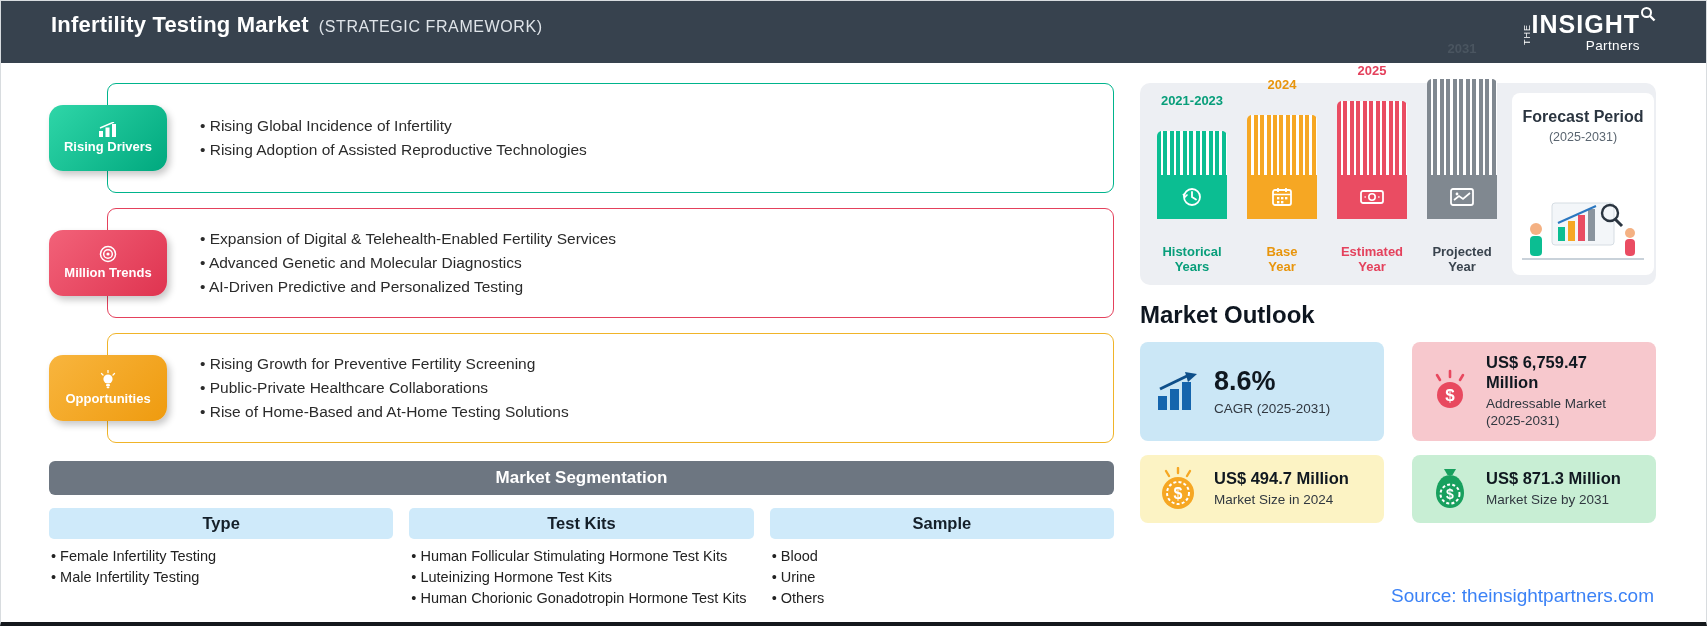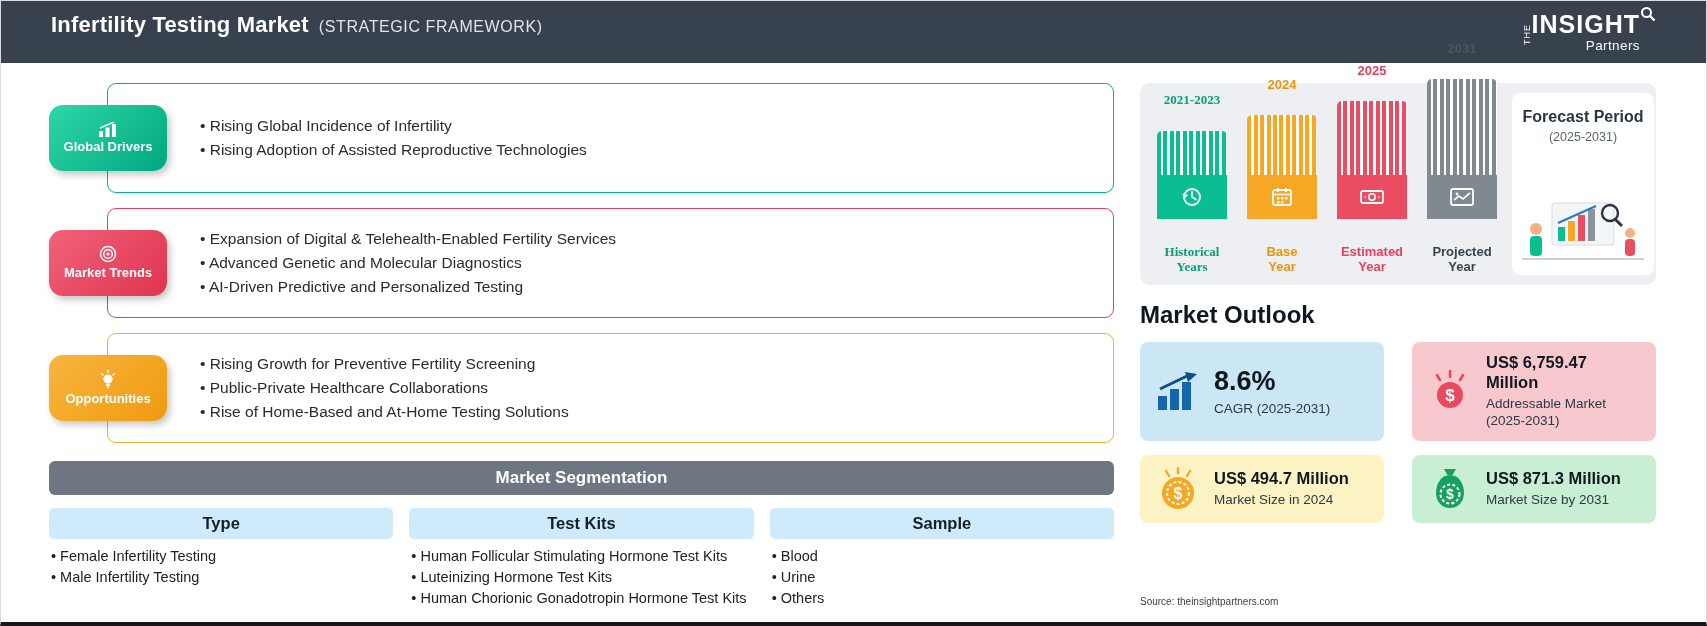--- a/index.html
+++ b/index.html
@@ -89,21 +89,21 @@
   .tl-hist .tl-stripes { background: repeating-linear-gradient(90deg, #0bbe92 0 4px, #ffffff 4px 6.5px); }
   .tl-base .tl-stripes { background: repeating-linear-gradient(90deg, #f6a723 0 4px, #ffffff 4px 6.5px); }
   .tl-est  .tl-stripes { background: repeating-linear-gradient(90deg, #ea4c62 0 4px, #ffffff 4px 6.5px); }
   .tl-proj .tl-stripes { background: repeating-linear-gradient(90deg, #808890 0 4px, #ffffff 4px 6.5px); }
 
   .tl-hist .tl-solid { background: #0bbe92; }
   .tl-base .tl-solid { background: #f6a723; }
   .tl-est  .tl-solid { background: #ea4c62; }
   .tl-proj .tl-solid { background: #808890; }
 
-  .tl-hist .tl-year, .tl-hist .tl-caption { color: #089e7a; font-family: Liberation Serif, serif; }
+  .tl-hist .tl-year, .tl-hist .tl-caption { color: #089e7a; }
   .tl-base .tl-year, .tl-base .tl-caption { color: #e8950c; }
   .tl-est  .tl-year, .tl-est  .tl-caption { color: #e4415c; }
   .tl-proj .tl-year { color: #4a5560; }
   .tl-proj .tl-caption { color: #39434d; }
 
   .forecast-box {
     flex: 1; align-self: stretch; background: #fff; border-radius: 8px;
     display: flex; flex-direction: column; align-items: center; padding: 14px 6px 4px;
   }
   .fc-title { font-weight: bold; font-size: 16px; color: #2b3540; text-align: center; line-height: 1.2; }
@@ -116,21 +116,21 @@
   .card { border-radius: 8px; padding: 11px 14px; display: flex; align-items: center; gap: 12px; min-height: 66px; }
   .card-blue   { background: #cbe7f6; }
   .card-pink   { background: #f7c8cd; }
   .card-yellow { background: #fcf3c4; }
   .card-green  { background: #c8eed4; }
   .card-icon { width: 48px; flex: none; display: flex; align-items: center; justify-content: center; }
   .card-value { font-weight: bold; font-size: 16.5px; color: #101820; line-height: 1.2; }
   .card-value.big { font-size: 27px; }
   .card-label { font-size: 13.5px; color: #313840; margin-top: 2px; line-height: 1.3; }
 
-  .source { margin-top: auto; padding: 0 2px 16px 0; font-size: 10px; color: #404040; }
+  .source { margin-top: auto; padding: 0 2px 16px 0; text-align: right; font-size: 19px; color: #3b82f6; }
 </style>
 </head>
 <body>
 
 <div class="page">
 
   <div class="header">
     <div class="header-inner">
       <span class="page-title">Infertility Testing Market</span>
       <span class="page-subtitle">(STRATEGIC FRAMEWORK)</span>
@@ -153,38 +153,38 @@
     <div class="left-col">
 
       <div class="fw-row fw-teal">
         <div class="pill">
           <svg width="20" height="15" viewBox="0 0 20 15">
             <rect x="1" y="9" width="4" height="6" fill="#fff"></rect>
             <rect x="7.5" y="5.5" width="4" height="9.5" fill="#fff"></rect>
             <rect x="14" y="2" width="4" height="13" fill="#fff"></rect>
             <path d="M2 6 L16 0" stroke="#fff" stroke-width="1.4" fill="none"></path>
           </svg>
-          <span>Global Drivers</span>
+          <span>Rising Drivers</span>
         </div>
         <div class="fw-box">
           <ul class="bullet-list fw-list">
               <li>Rising Global Incidence of Infertility</li>
               <li>Rising Adoption of Assisted Reproductive Technologies</li>
             </ul>
         </div>
       </div>
 
       <div class="fw-row fw-red">
         <div class="pill">
           <svg width="18" height="18" viewBox="0 0 18 18">
             <circle cx="9" cy="9" r="7.5" fill="none" stroke="#fff" stroke-width="1.5"></circle>
             <circle cx="9" cy="9" r="4.3" fill="none" stroke="#fff" stroke-width="1.5"></circle>
             <circle cx="9" cy="9" r="1.6" fill="#fff"></circle>
           </svg>
-          <span>Market Trends</span>
+          <span>Million Trends</span>
         </div>
         <div class="fw-box">
           <ul class="bullet-list fw-list">
               <li>Expansion of Digital &amp; Telehealth-Enabled Fertility Services</li>
               <li>Advanced Genetic and Molecular Diagnostics</li>
               <li>AI-Driven Predictive and Personalized Testing</li>
             </ul>
         </div>
       </div>
 

